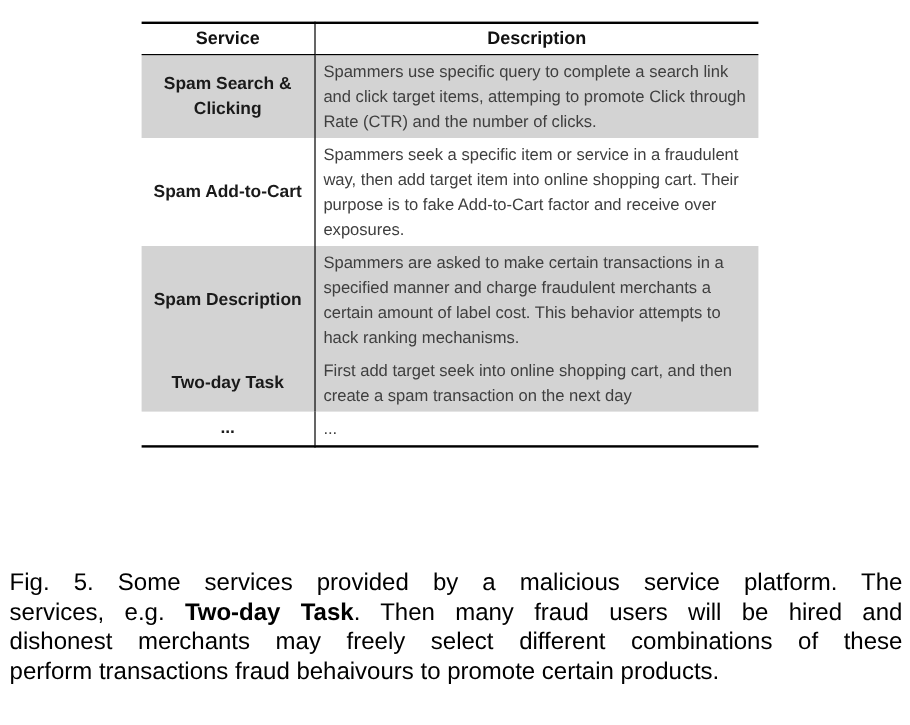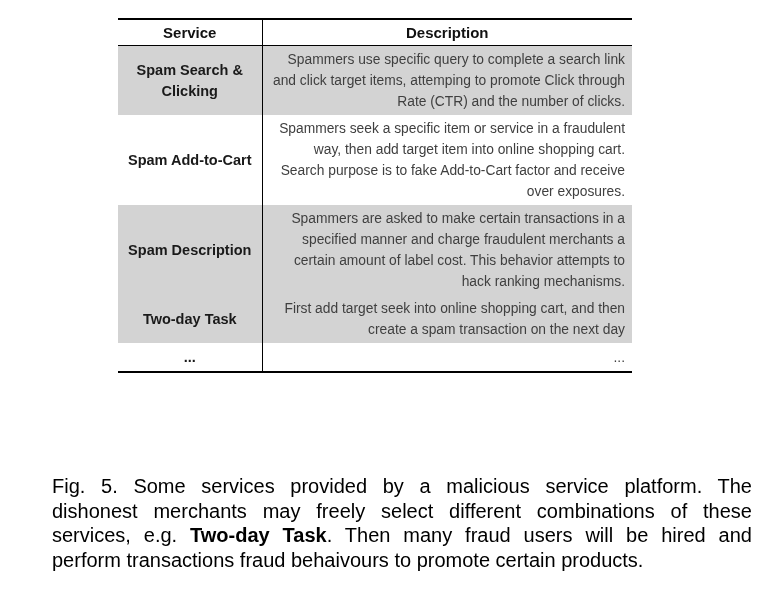--- a/index.html
+++ b/index.html
@@ -47,38 +47,37 @@
     color: #1a1a1a;
     text-align: center;
     padding: 4px 8px;
     vertical-align: middle;
     margin-top: 40px;
   }
   td.desc-cell {
     font-size: 13.8px;
     line-height: 21px;
     color: #3f3f3f;
-    text-align: right;
+    text-align: left;
     padding: 3px 7px;
     vertical-align: middle;
   }
   tr.shaded { background: #d3d3d3; }
   .caption {
     position: absolute;
     left: 8px;
     top: 474px;
     width: 744px;
     font-size: 20px;
     line-height: 24.5px;
     color: #000000;
   }
   .caption-line {
     text-align: justify;
     text-align-last: justify;
-    margin-left: 44px;
   }
   .caption-line:last-child {
     text-align-last: left;
   }
   .caption-line b { font-weight: bold; }
 </style>
 </head>
 <body>
 
 <div class="page">
@@ -94,37 +93,37 @@
         <th>Description</th>
       </tr>
     </thead>
     <tbody>
         <tr class="shaded">
           <td class="service-cell">Spam Search &amp; Clicking</td>
           <td class="desc-cell">Spammers use specific query to complete a search link and click target items, attemping to promote Click through Rate (CTR) and the number of clicks.</td>
         </tr>
         <tr>
           <td class="service-cell">Spam Add-to-Cart</td>
-          <td class="desc-cell">Spammers seek a specific item or service in a fraudulent way, then add target item into online shopping cart. Search purpose is to fake Add-to-Cart factor and receive over exposures.</td>
+          <td class="desc-cell">Spammers seek a specific item or service in a fraudulent way, then add target item into online shopping cart. Their purpose is to fake Add-to-Cart factor and receive over exposures.</td>
         </tr>
         <tr class="shaded">
           <td class="service-cell">Spam Description</td>
           <td class="desc-cell">Spammers are asked to make certain transactions in a specified manner and charge fraudulent merchants a certain amount of label cost. This behavior attempts to hack ranking mechanisms.</td>
         </tr>
         <tr class="shaded">
           <td class="service-cell">Two-day Task</td>
           <td class="desc-cell">First add target seek into online shopping cart, and then create a spam transaction on the next day</td>
         </tr>
         <tr>
           <td class="service-cell">...</td>
           <td class="desc-cell">...</td>
         </tr>
       </tbody>
   </table>
 
   <div class="caption">
       <div class="caption-line"><span>Fig. 5. Some services provided by a malicious service platform. The</span></div>
+      <div class="caption-line"><span>services, e.g. </span><b>Two-day Task</b><span>. Then many fraud users will be hired and</span></div>
       <div class="caption-line"><span>dishonest merchants may freely select different combinations of these</span></div>
-      <div class="caption-line"><span>services, e.g. </span><b>Two-day Task</b><span>. Then many fraud users will be hired and</span></div>
       <div class="caption-line"><span>perform transactions fraud behaivours to promote certain products.</span></div>
     </div>
 
 </div>
 
 </body></html>

